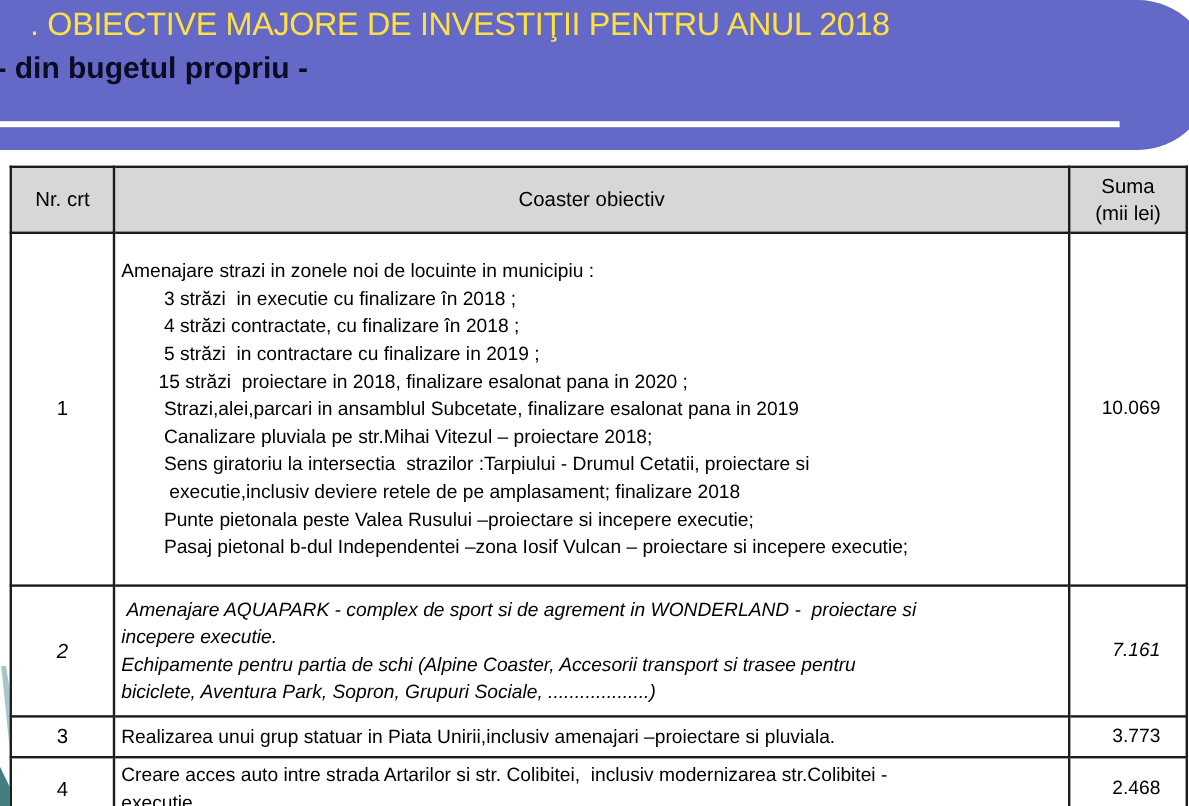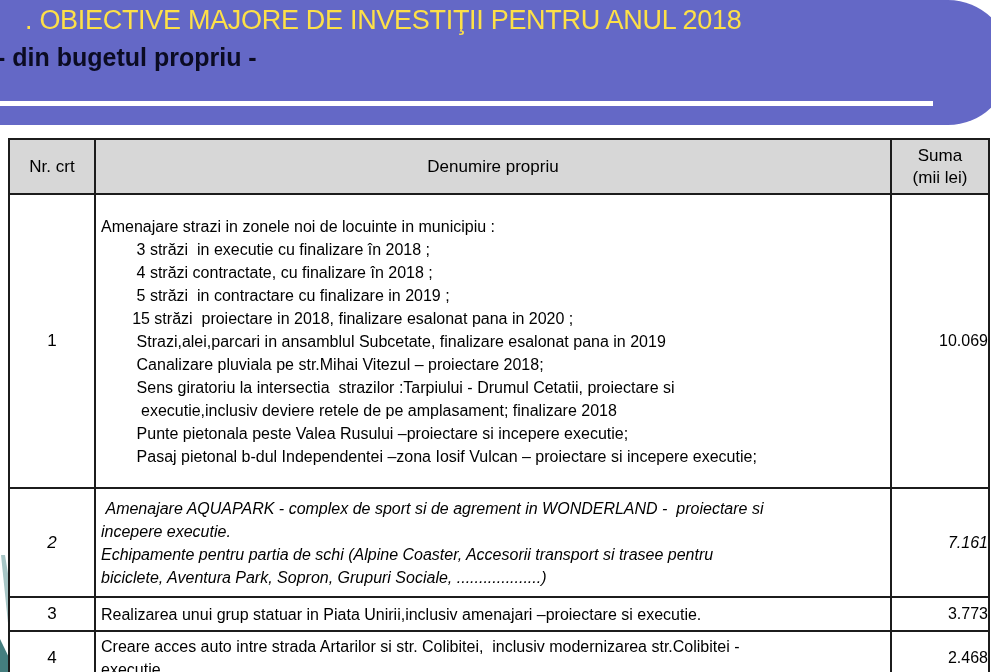--- a/index.html
+++ b/index.html
@@ -38,21 +38,21 @@
   thead th {
     background:#d7d7d7; height:51px; font-weight:normal;
     text-align:center; vertical-align:middle; font-size:17px;
   }
   th.suma-head {white-space:pre-line; line-height:22px;margin-top:46px;}
   td.nr  {text-align:center; vertical-align:middle; font-size:17px;}
   td.ob  {
     vertical-align:middle; padding:3px 4px 3px 5px;
     white-space:pre-wrap; line-height:23px; overflow:hidden;
   }
-  td.suma {text-align:right; vertical-align:middle; padding-right:0;}
+  td.suma {text-align:right; vertical-align:middle; padding-right:21px;}
   tr.r1 td{height:286px;}
   tr.r2 td{height:101px;font-style:italic;}
   tr.r3 td{height:26px;}
   tr.r4 td{height:40px;}
 </style>
 </head>
 <body>
 
 <div class="page">
 
@@ -69,21 +69,21 @@
 
   <table class="obiective">
     <colgroup>
         <col class="c1">
         <col class="c2">
         <col class="c3">
       </colgroup>
     <thead>
       <tr>
         <th>Nr. crt</th>
-        <th>Denumire propriu</th>
+        <th>Coaster obiectiv</th>
         <th class="suma-head">Suma
 (mii lei)</th>
       </tr>
     </thead>
     <tbody>
       <tr class="r1">
         <td class="nr">1</td>
         <td class="ob">Amenajare strazi in zonele noi de locuinte in municipiu :
         3 străzi  in executie cu finalizare în 2018 ;
         4 străzi contractate, cu finalizare în 2018 ;
@@ -100,21 +100,21 @@
       <tr class="r2">
         <td class="nr">2</td>
         <td class="ob"> Amenajare AQUAPARK - complex de sport si de agrement in WONDERLAND -  proiectare si
 incepere executie.
 Echipamente pentru partia de schi (Alpine Coaster, Accesorii transport si trasee pentru
 biciclete, Aventura Park, Sopron, Grupuri Sociale, ...................)</td>
         <td class="suma">7.161</td>
       </tr>
       <tr class="r3">
         <td class="nr">3</td>
-        <td class="ob">Realizarea unui grup statuar in Piata Unirii,inclusiv amenajari –proiectare si executie.</td>
+        <td class="ob">Realizarea unui grup statuar in Piata Unirii,inclusiv amenajari –proiectare si pluviala.</td>
         <td class="suma">3.773</td>
       </tr>
       <tr class="r4">
         <td class="nr">4</td>
         <td class="ob">Creare acces auto intre strada Artarilor si str. Colibitei,  inclusiv modernizarea str.Colibitei -
 execuție</td>
         <td class="suma">2.468</td>
       </tr>
     </tbody>
   </table>

